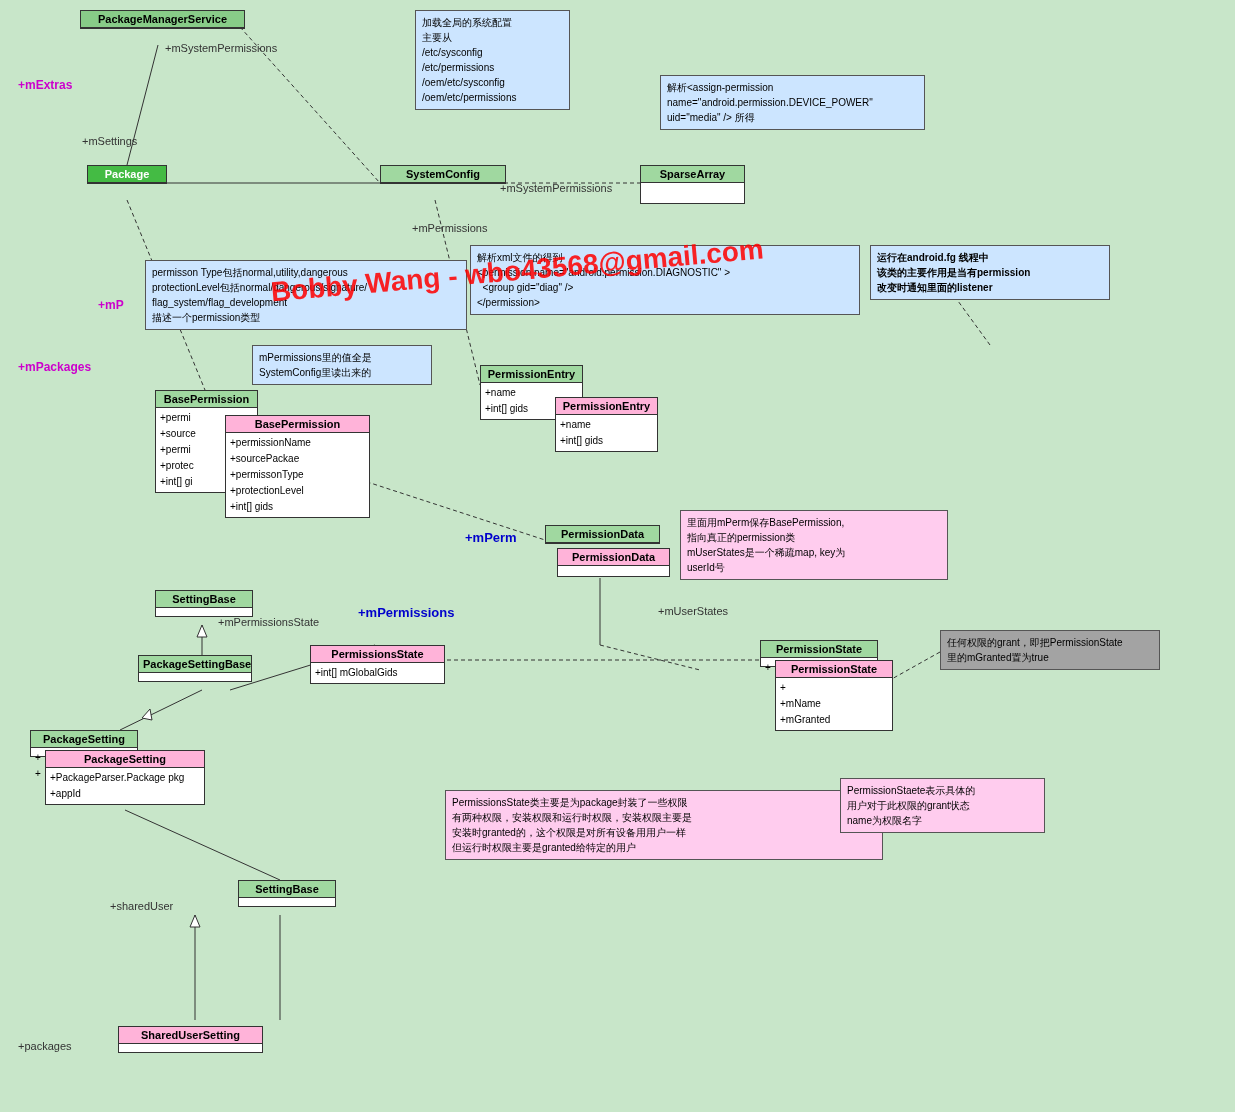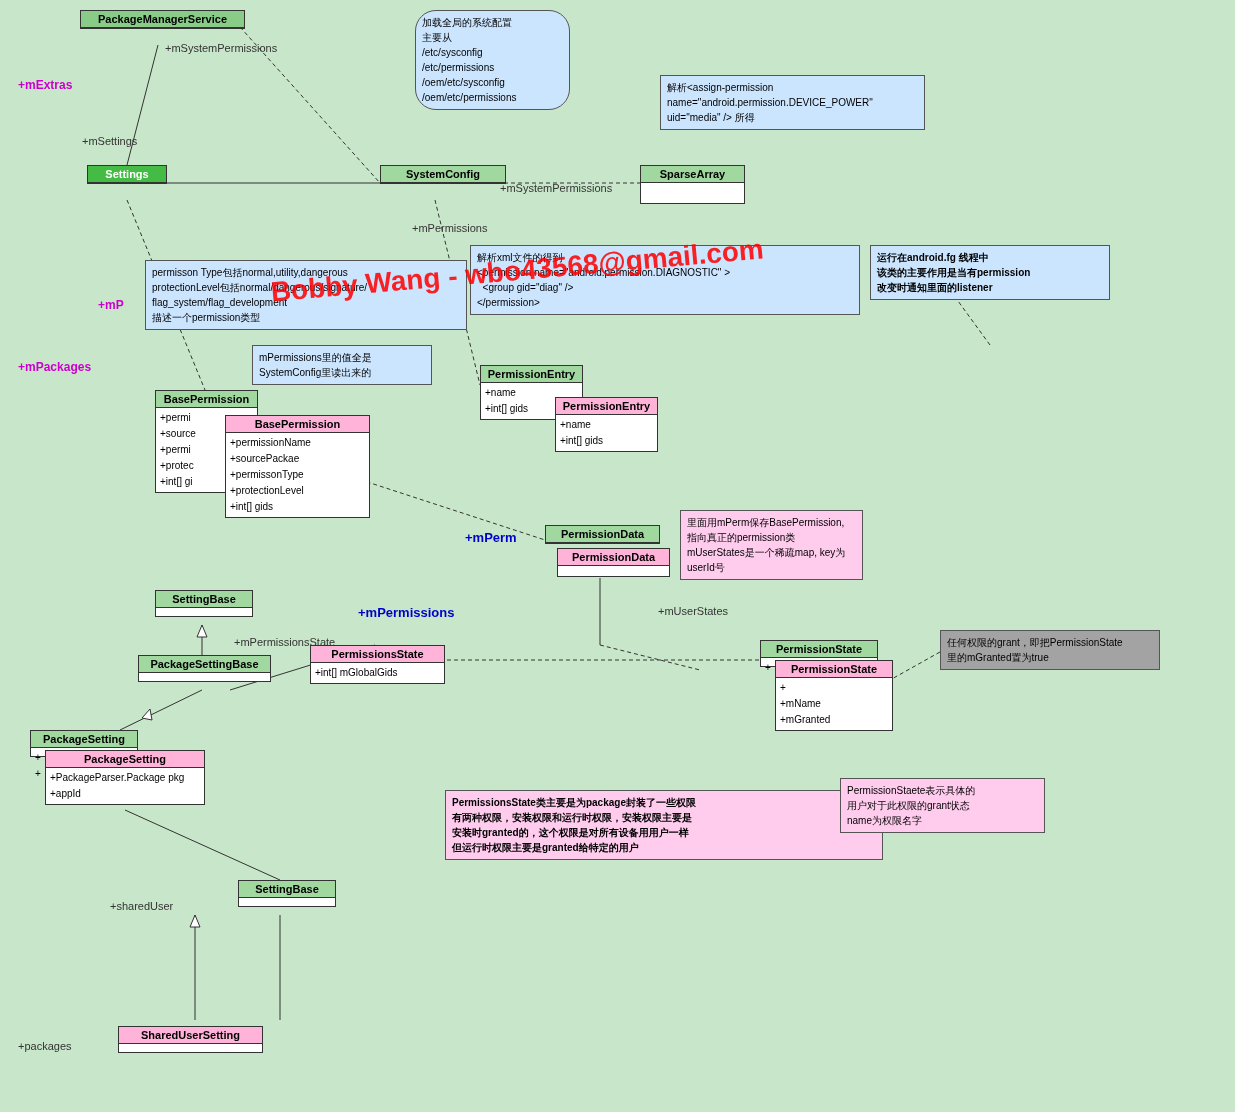--- a/index.html
+++ b/index.html
@@ -131,21 +131,21 @@
 
     <line x1="820" y1="640" x2="820" y2="660" stroke="#333" stroke-width="1"></line>
 
     <line x1="940" y1="652" x2="890" y2="680" stroke="#333" stroke-width="1" stroke-dasharray="4,3"></line>
 
     <line x1="990" y1="345" x2="950" y2="290" stroke="#333" stroke-width="1" stroke-dasharray="4,3"></line>
 
     <line x1="440" y1="660" x2="760" y2="660" stroke="#333" stroke-width="1" stroke-dasharray="4,3"></line>
   </svg>
 
-  <div class="note-box blue" style="left:415px;top:10px;width:155px;border-radius:21px;">
+  <div class="note-box blue" style="left:415px;top:10px;width:155px;">
     <span style="white-space:pre;">加载全局的系统配置
 主要从
 /etc/sysconfig
 /etc/permissions
 /oem/etc/sysconfig
 /oem/etc/permissions</span>
   </div>
 
   <div class="note-box blue" style="left:660px;top:75px;width:265px;">
     <span style="white-space:pre;">解析&lt;assign-permission
@@ -171,52 +171,52 @@
     <span style="white-space:pre;">mPermissions里的值全是
 SystemConfig里读出来的</span>
   </div>
 
   <div class="note-box blue" style="left:870px;top:245px;width:240px;font-weight:bold;">
     <span style="white-space:pre;">运行在android.fg 线程中
 该类的主要作用是当有permission
 改变时通知里面的listener</span>
   </div>
 
-  <div class="note-box pink" style="left:680px;top:510px;width:183px;">
+  <div class="note-box pink" style="left:680px;top:510px;width:268px;">
     <span style="white-space:pre;">里面用mPerm保存BasePermission,
 指向真正的permission类
 mUserStates是一个稀疏map, key为
 userId号</span>
   </div>
 
   <div class="note-box yellow" style="left:940px;top:630px;width:220px;">
     <span style="white-space:pre;">任何权限的grant，即把PermissionState
 里的mGranted置为true</span>
   </div>
 
 
-  <div class="note-box pink" style="left:445px;top:790px;width:438px;font-weight:bold;">
+  <div class="note-box pink" style="left:445px;top:790px;width:438px;">
     <span style="white-space:pre;">PermissionsState类主要是为package封装了一些权限
 有两种权限，安装权限和运行时权限，安装权限主要是
 安装时granted的，这个权限是对所有设备用用户一样
 但运行时权限主要是granted给特定的用户</span>
   </div>
 
   <div class="note-box pink" style="left:840px;top:778px;width:205px;">
     <span style="white-space:pre;">PermissionStaete表示具体的
 用户对于此权限的grant状态
 name为权限名字</span>
   </div>
 
   <div class="uml-box" style="left:80px;top:10px;width:165px;">
     <div class="title" style="background:#88cc88;">PackageManagerService</div>
   </div>
 
   <div class="uml-box" style="left:87px;top:165px;width:80px;">
-    <div class="title" style="background:#44bb44;color:white;">Settings</div>
+    <div class="title" style="background:#44bb44;color:white;">Package</div>
   </div>
 
   <div class="uml-box" style="left:380px;top:165px;width:126px;">
     <div class="title">SystemConfig</div>
   </div>
 
   <div class="uml-box" style="left:640px;top:165px;width:105px;">
     <div class="title">SparseArray</div>
     <div class="body" style="height:20px;"></div>
   </div>
@@ -289,21 +289,21 @@
       <div class="field">+mName</div>
       <div class="field">+mGranted</div>
     </div>
   </div>
 
   <div class="uml-box" style="left:155px;top:590px;width:98px;">
     <div class="title">SettingBase</div>
     <div class="body" style="height:8px;"></div>
   </div>
 
-  <div class="uml-box" style="left:138px;top:655px;width:133px;">
+  <div class="uml-box" style="left:138px;top:655px;width:114px;">
     <div class="title">PackageSettingBase</div>
     <div class="body" style="height:8px;"></div>
   </div>
 
   <div class="uml-box" style="left:30px;top:730px;width:108px;">
     <div class="title">PackageSetting</div>
     <div class="body" style="height:8px;">
       <div class="field">+</div>
       <div class="field">+</div>
     </div>
@@ -331,19 +331,19 @@
   <div class="label-text magenta" style="left:18px;top:78px;">+mExtras</div>
   <div class="label-text" style="left:82px;top:135px;">+mSettings</div>
   <div class="label-text" style="left:165px;top:42px;">+mSystemPermissions</div>
   <div class="label-text" style="left:500px;top:182px;">+mSystemPermissions</div>
   <div class="label-text" style="left:412px;top:222px;">+mPermissions</div>
   <div class="label-text magenta" style="left:98px;top:298px;">+mP</div>
   <div class="label-text magenta" style="left:18px;top:360px;">+mPackages</div>
   <div class="label-text blue" style="left:465px;top:530px;">+mPerm</div>
   <div class="label-text blue" style="left:358px;top:605px;">+mPermissions</div>
   <div class="label-text" style="left:658px;top:605px;">+mUserStates</div>
-  <div class="label-text" style="left:218px;top:636px;margin-left:16px;">+mPermissionsState</div>
+  <div class="label-text" style="left:218px;top:616px;">+mPermissionsState</div>
   <div class="label-text" style="left:110px;top:900px;">+sharedUser</div>
   <div class="label-text" style="left:18px;top:1040px;">+packages</div>
 
   <div class="watermark" style="left:270px;top:255px;">Bobby Wang - wbo43568@gmail.com</div>
 
 </div>
 
 </body></html>

